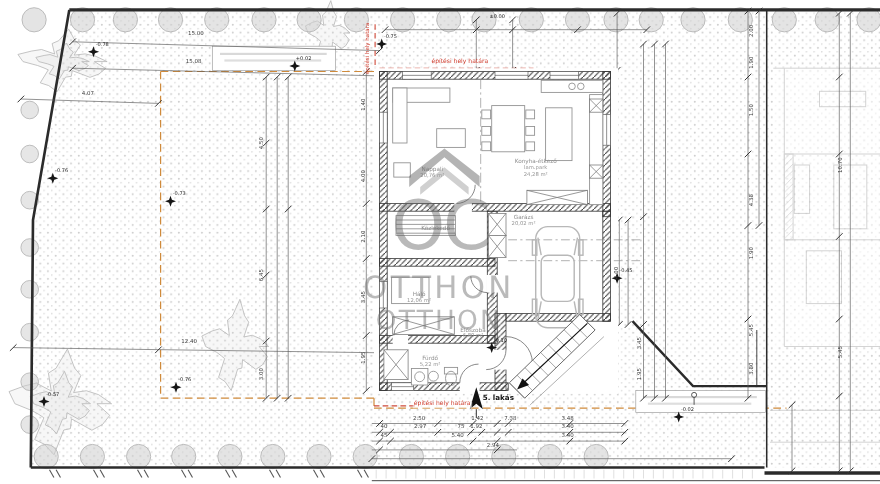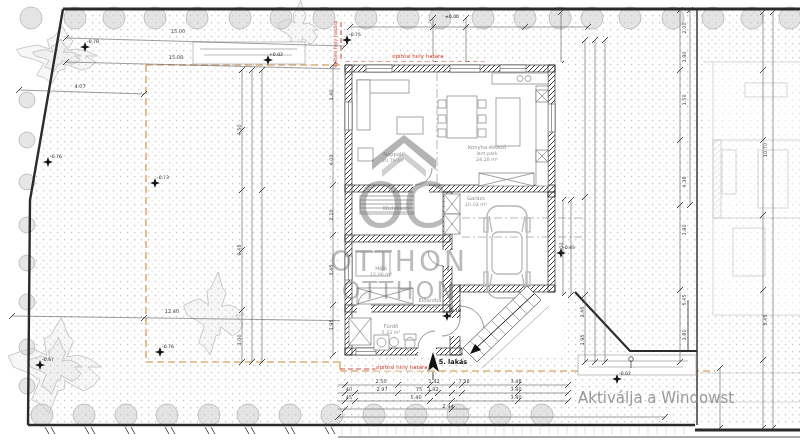--- a/index.html
+++ b/index.html
@@ -584,16 +584,15 @@
   <svg width="800" height="440" viewBox="0 0 800 440" style="position:absolute;left:0;top:0">
     <polygon points="372,170 404,143 436,170 436,160 404,135 372,160" fill="rgba(105,105,105,.5)"></polygon>
     <polygon points="382,177 404,159 426,177 426,170 404,152 382,170" fill="rgba(150,150,150,.45)"></polygon>
   </svg>
   <div class="wm" id="wm-oc">OC</div>
   <div class="wm" id="wm-l1">OTTHON</div>
   <div class="wm" id="wm-l2">OTTHON</div>
 </div>
 
 <div id="winact">
-  <div id="win-l1">Aktiválja a Windowst</div>
 </div>
 
 </div>
 
 </body></html>

